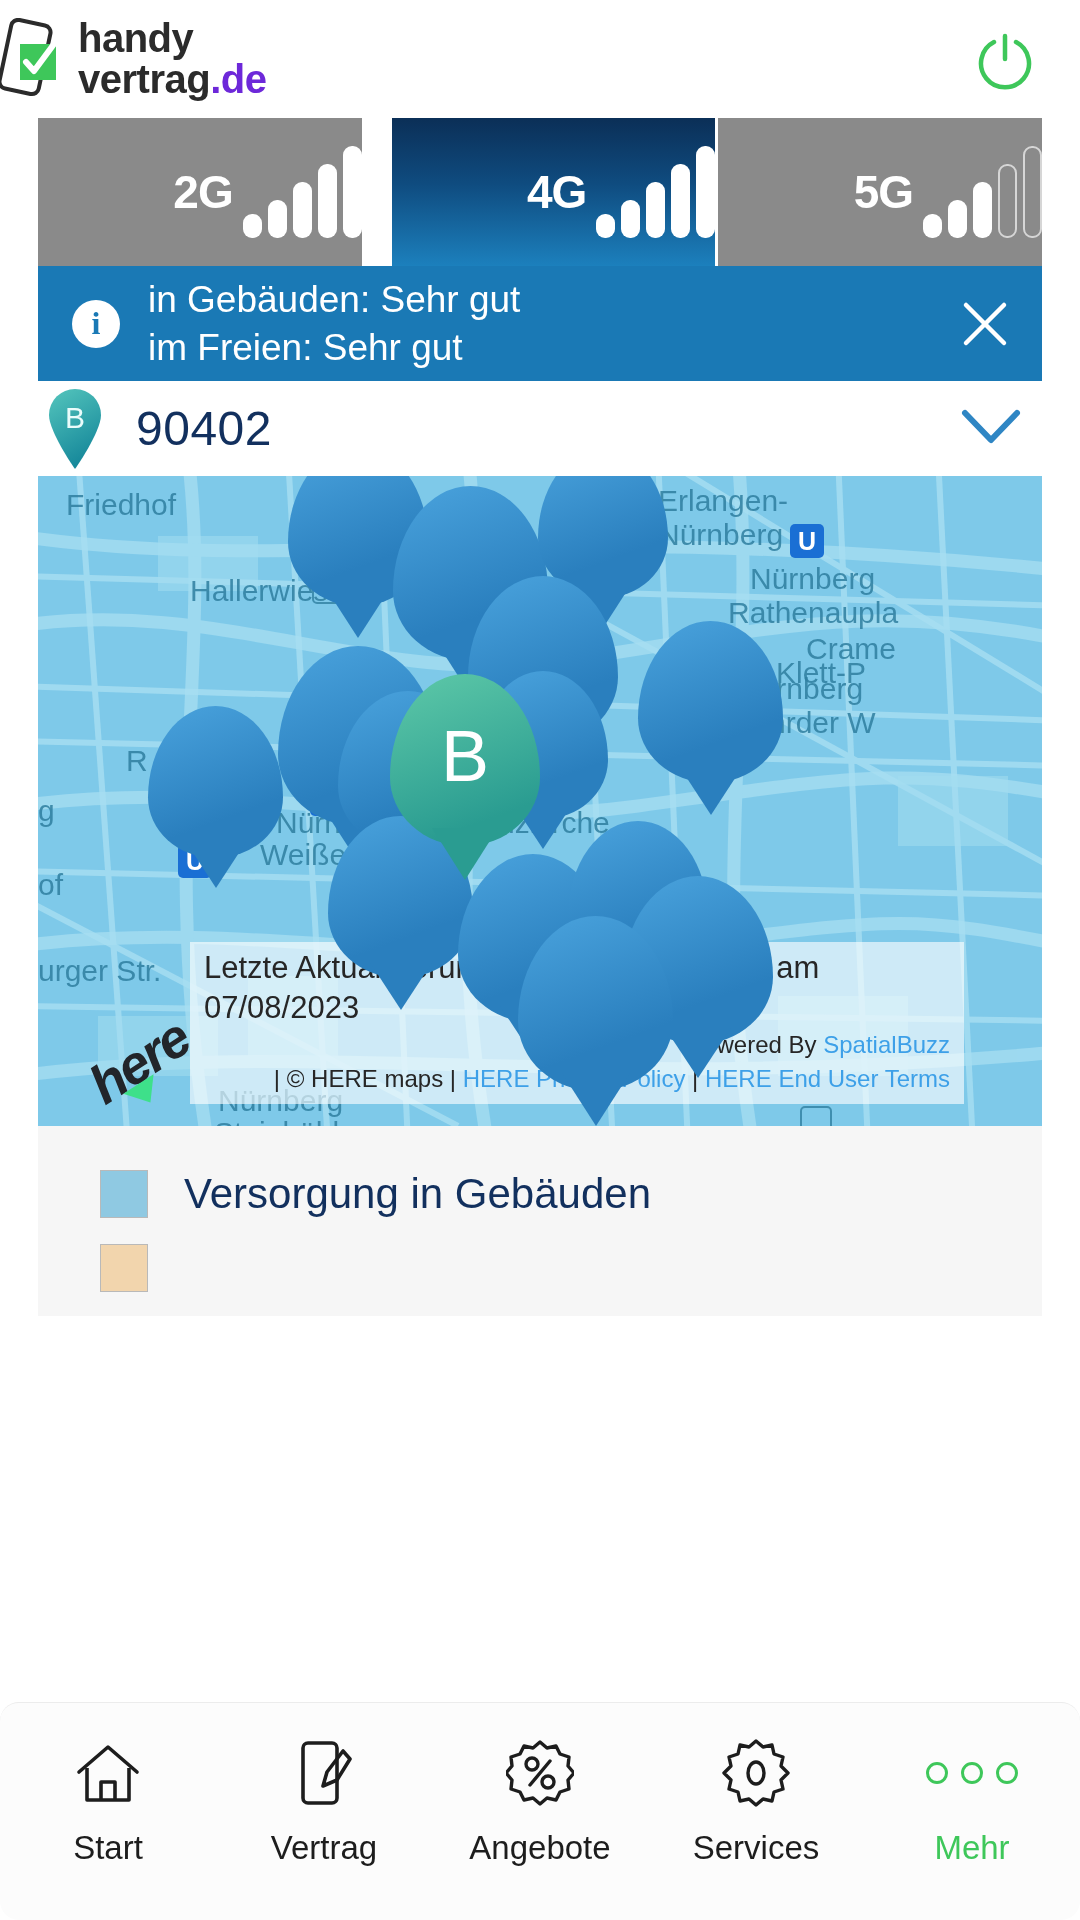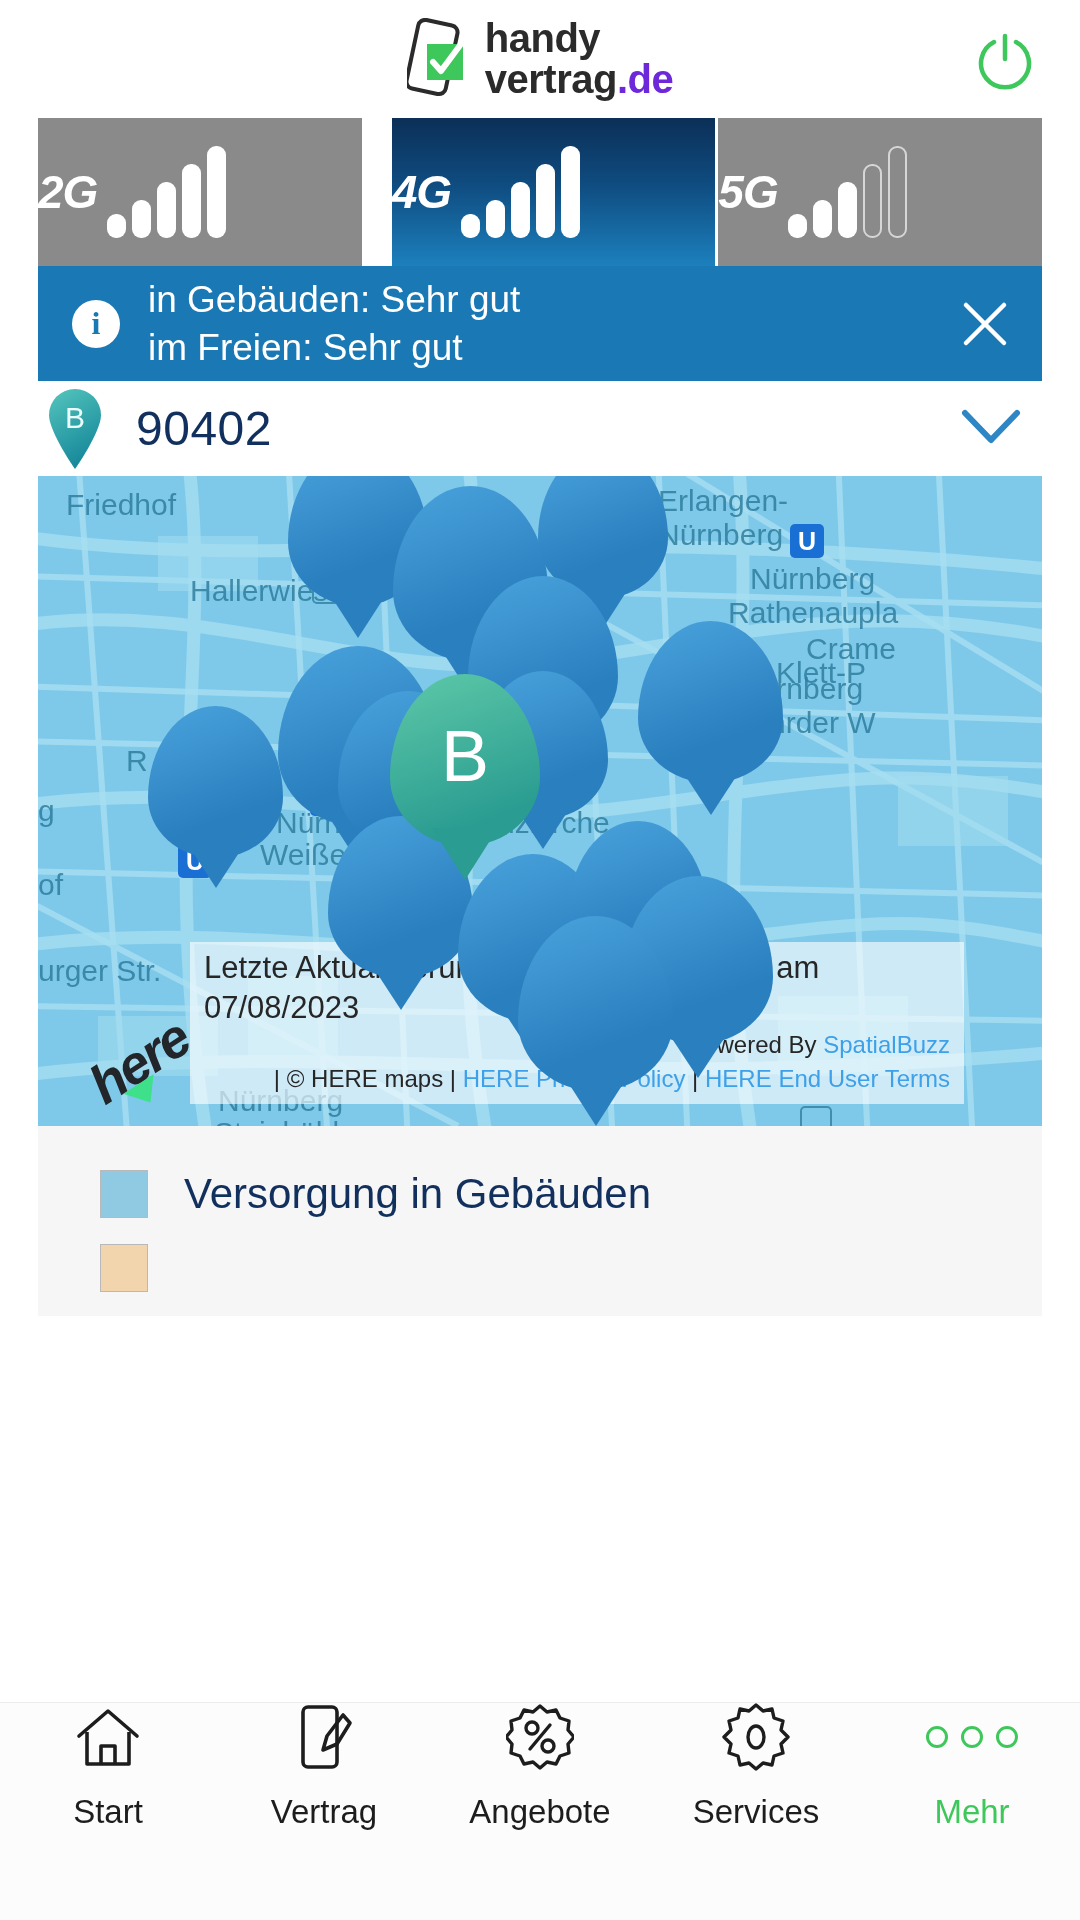--- a/index.html
+++ b/index.html
@@ -9,21 +9,20 @@
     background:#ffffff;
     overflow:hidden;
     position:relative;
   }
 
   
   .header {
     height:118px;
     display:flex;
     align-items:center;
-    justify-content:center;
     position:relative;
     background:#fff;
   }
   .logo-wrap { display:flex; align-items:center; gap:16px; }
   .logo-phone { width:62px; height:82px; position:relative; }
   .logo-text {
     font-size:40px;
     line-height:41px;
     font-weight:700;
     color:#2b2b2b;
@@ -41,24 +40,23 @@
     display:flex;
     margin:0 38px;
     height:148px;
     gap:3px;
   }
   .tab {
     flex:1;
     background:#8a8a8a;
     display:flex;
     align-items:center;
-    justify-content:flex-start;
+    justify-content:flex-end;
     gap:10px;
     position:relative;
-    font-style:italic;
   }
   .tab.active {
     background:linear-gradient(180deg,#0b2f57 0%,#0f4c80 45%,#1c80bd 100%);
     margin-left:27px;
   }
   .tab-label {
     color:#fff;
     font-size:46px;
     font-weight:700;
     letter-spacing:-1px;
@@ -249,20 +247,22 @@
 
   
   .bottomnav {
     position:absolute;
     left:0; right:0; bottom:0;
     height:218px;
     background:#fcfcfc;
     border-top:1px solid #ececec;
     display:flex;
     align-items:flex-start;
+    padding-top:36px;
+    border-radius:19px;
   }
   .navitem {
     flex:1;
     display:flex;
     flex-direction:column;
     align-items:center;
     gap:22px;
   }
   .nav-icon { height:68px; display:flex; align-items:center; }
   .nav-label { font-size:33px; color:#1d1d1d; }

